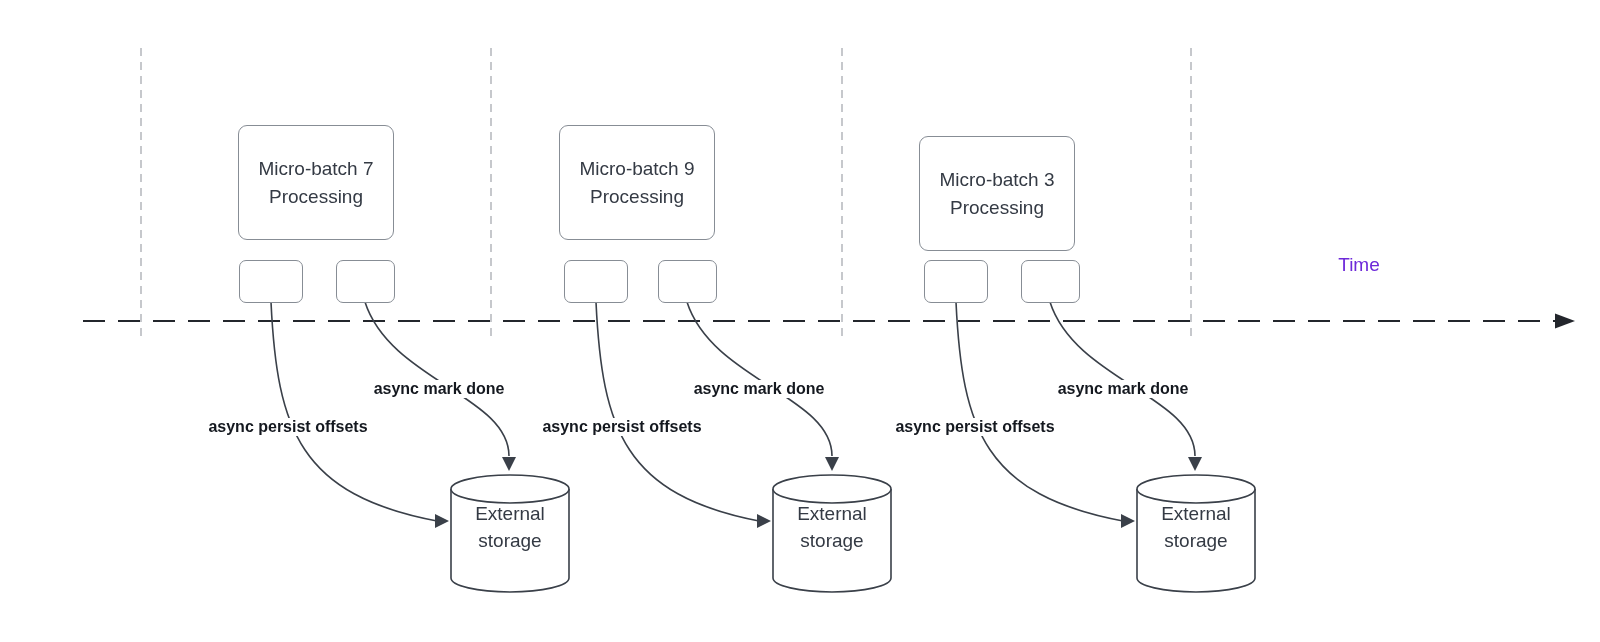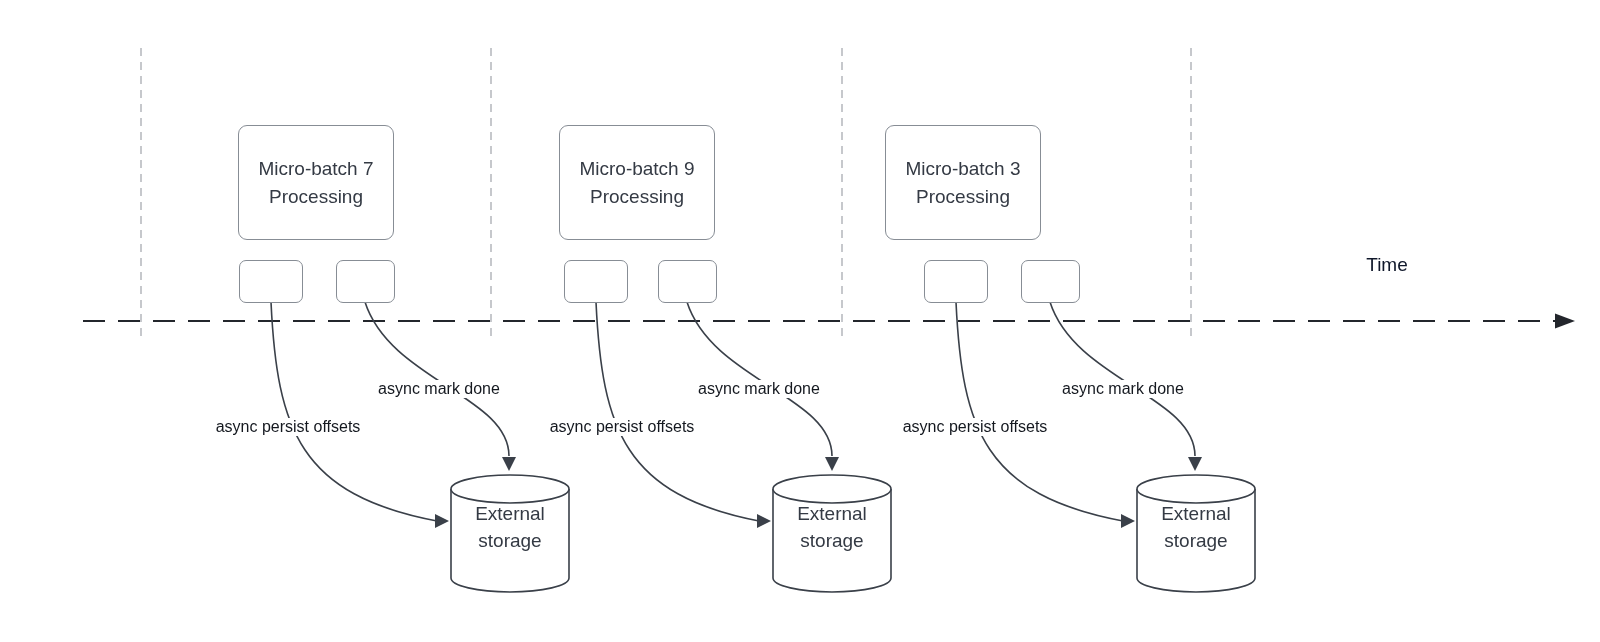--- a/index.html
+++ b/index.html
@@ -20,30 +20,30 @@
     padding:0 14px;
   }
   .task-box{
     position:absolute;top:260px;height:43px;box-sizing:border-box;
     border:1.5px solid #878d95;border-radius:7px;background:#ffffff;
   }
   .task-a{width:64px;}
   .task-b{width:59px;}
   .arrow-label{
     position:absolute;transform:translateX(-50%);
-    font-size:16px;font-weight:normal;color:#14181f;
+    font-size:16px;font-weight:bold;color:#14181f;
     background:#ffffff;padding:0 3px;white-space:nowrap;
   }
   .storage-label{
     position:absolute;width:132px;transform:translateX(-50%);
     text-align:center;font-size:19px;line-height:1.42;color:#343a44;
   }
   .time-label{
-    position:absolute;left:1387px;top:254px;transform:translateX(-50%);
-    font-size:19px;color:#0f172a;
+    position:absolute;left:1359px;top:254px;transform:translateX(-50%);
+    font-size:19px;color:#6d28d9;
   }
 </style>
 </head>
 <body>
 
 <div class="canvas">
 
   <svg width="1600" height="642" viewBox="0 0 1600 642">
 
     <g stroke="#b4b7bc" stroke-width="1.5" stroke-dasharray="8 6" fill="none">
@@ -97,21 +97,21 @@
 
   <div class="proc-box" style="left:559px;">
     <span>Micro-batch 9 Processing</span>
   </div>
   <div class="task-box task-a" style="left:564px;"></div>
   <div class="task-box task-b" style="left:658px;"></div>
   <div class="arrow-label" style="left:622px;top:418px;">async persist offsets</div>
   <div class="arrow-label" style="left:759px;top:380px;">async mark done</div>
   <div class="storage-label" style="left:832px;top:501px;">External storage</div>
 
-  <div class="proc-box" style="left:885px;">
+  <div class="proc-box" style="left:919px;margin-top:11px;">
     <span>Micro-batch 3 Processing</span>
   </div>
   <div class="task-box task-a" style="left:924px;"></div>
   <div class="task-box task-b" style="left:1021px;"></div>
   <div class="arrow-label" style="left:975px;top:418px;">async persist offsets</div>
   <div class="arrow-label" style="left:1123px;top:380px;">async mark done</div>
   <div class="storage-label" style="left:1196px;top:501px;">External storage</div>
 
   <div class="time-label">Time</div>
 

